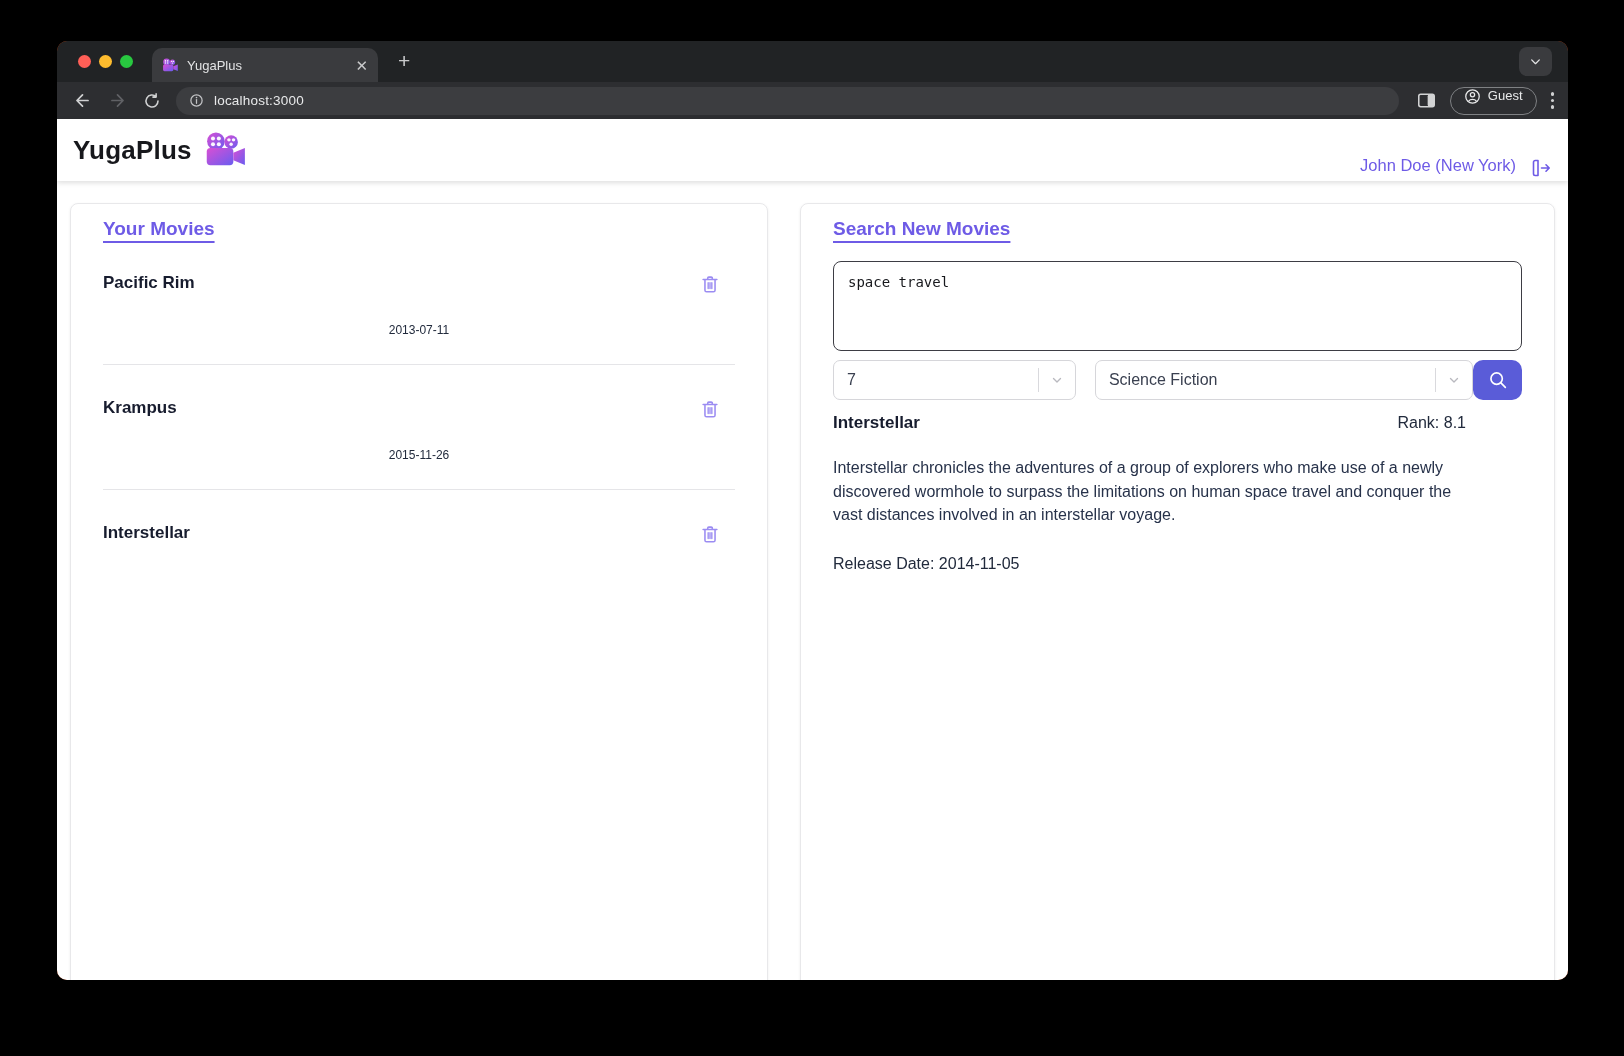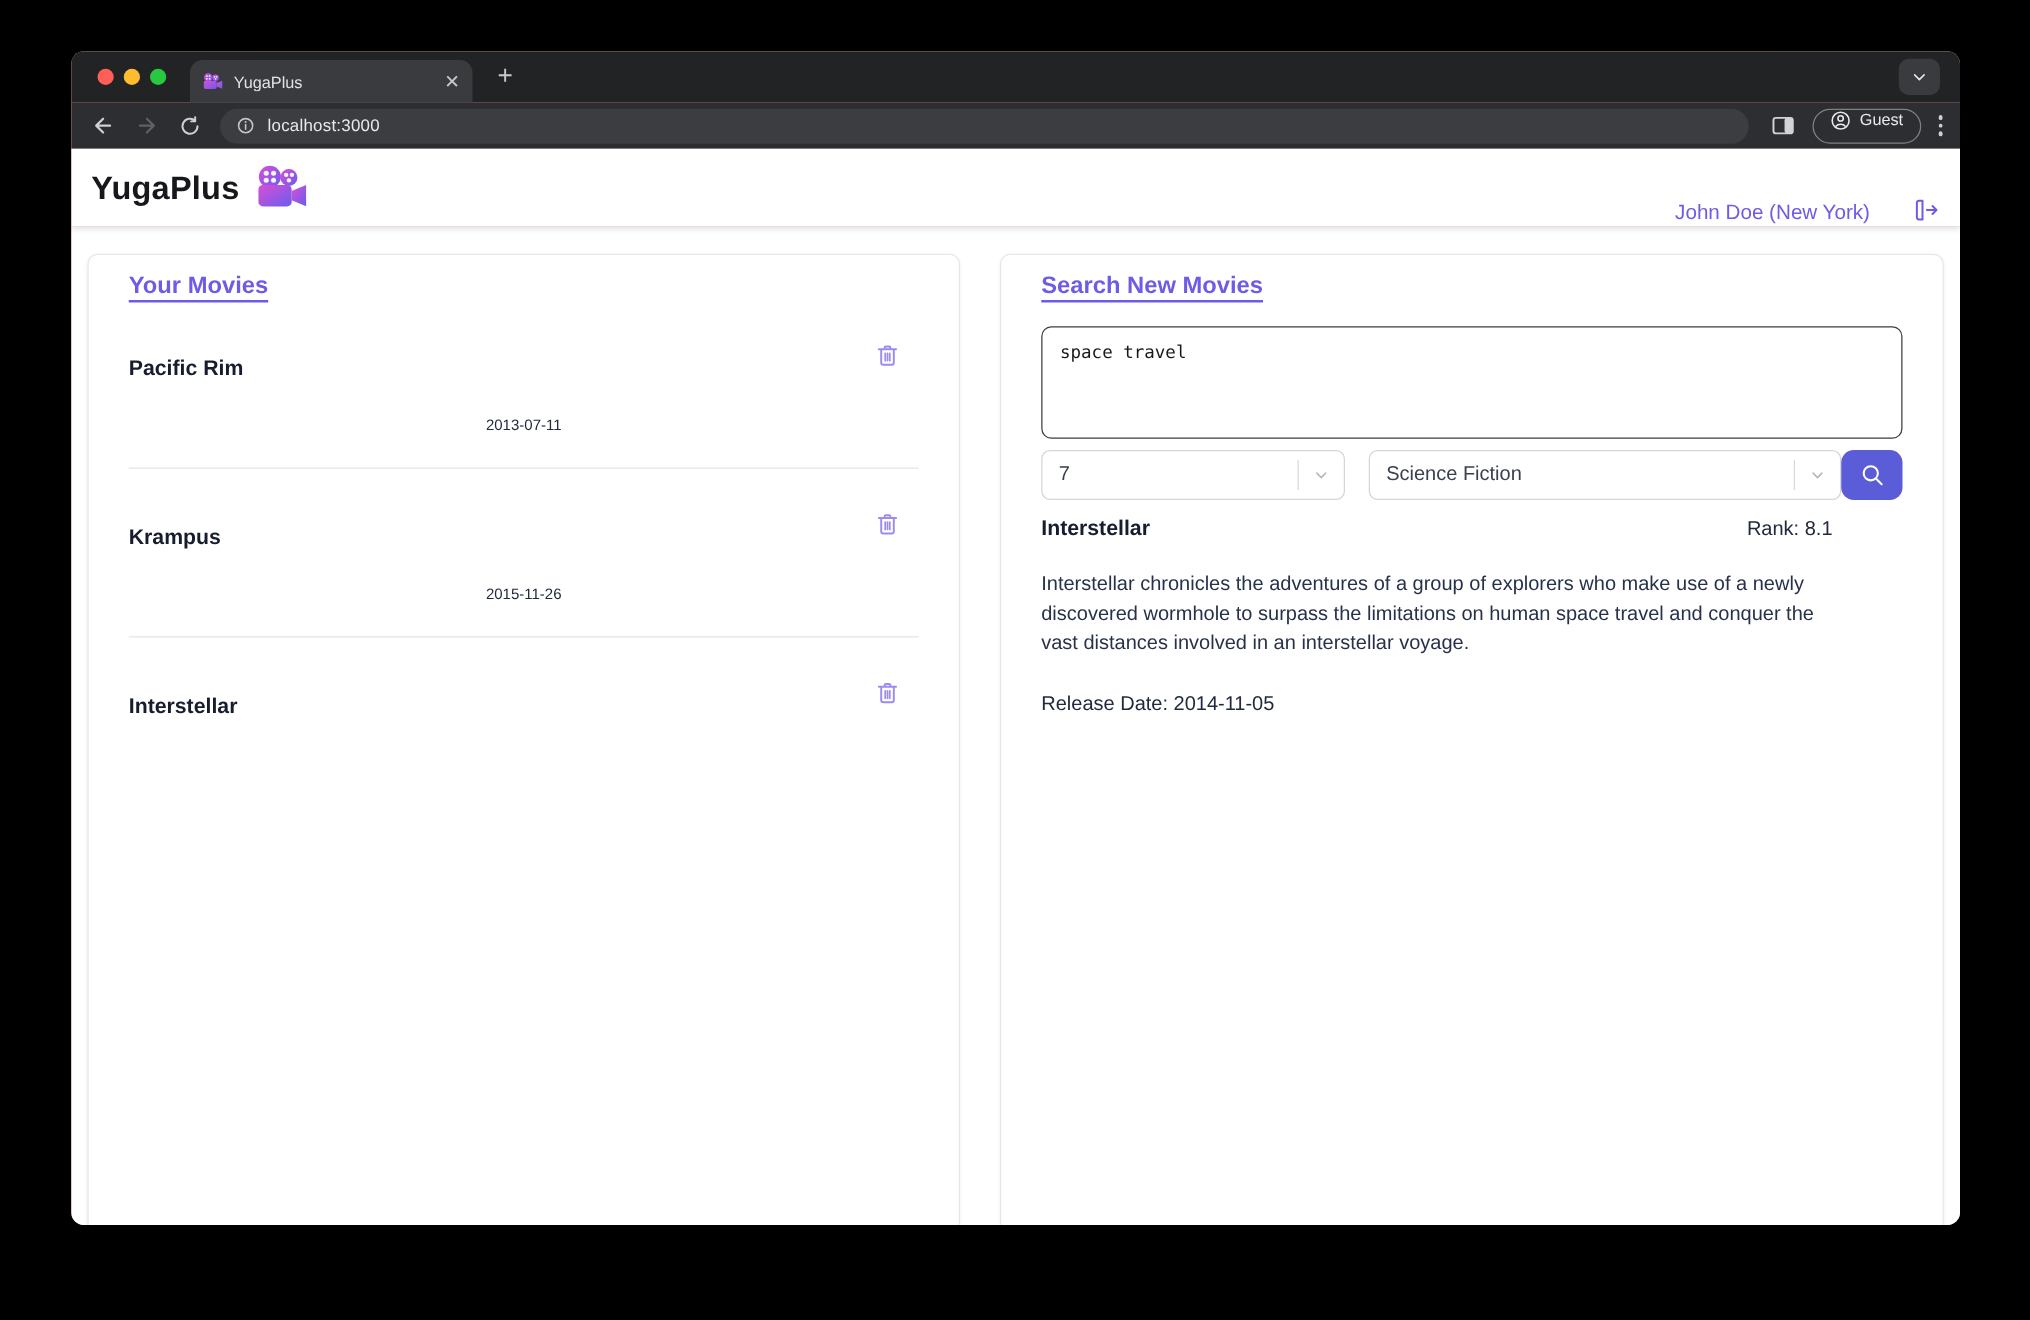--- a/index.html
+++ b/index.html
@@ -1,17 +1,17 @@
 <!DOCTYPE html>
 <html><head>
 <meta charset="utf-8">
 <style>
   * { margin:0; padding:0; box-sizing:border-box; }
   html,body { width:1624px; height:1056px; background:#000; font-family:"Liberation Sans", sans-serif; }
-  .window { position:absolute; left:57px; top:41px; width:1511px; height:939px; border-radius:10px; overflow:hidden; background:#fca5a5; box-shadow:0 20px 60px rgba(0,0,0,.6); }
+  .window { position:absolute; left:57px; top:41px; width:1511px; height:939px; border-radius:10px; overflow:hidden; background:#c2410c; box-shadow:0 20px 60px rgba(0,0,0,.6); }
 
   
   .tabstrip { position:relative; height:41px; background:#212325; }
   .traffic { position:absolute; left:21px; top:14px; display:flex; gap:8px; }
   .traffic span { width:13px; height:13px; border-radius:50%; display:block; }
   .light-red { background:#ff5f57; }
   .light-yellow { background:#febc2e; }
   .light-green { background:#28c840; }
   .tab { position:absolute; left:95px; bottom:0; width:226px; height:34px; background:#3a3b3e; border-radius:10px 10px 0 0; display:flex; align-items:center; padding:0 10px; gap:8px; }
   .tab-label { color:#e2e3e4; font-size:13px; flex:1; white-space:nowrap; overflow:hidden; }
@@ -25,33 +25,33 @@
   .omnibox-url { color:#e8e9ea; font-size:13.5px; letter-spacing:.2px; }
   .tb-right { display:flex; align-items:center; gap:14px; }
   .guest-pill { height:28px; border:1px solid #7f8184; border-radius:14px; display:flex; gap:7px; padding:0 13px; color:#e8e9ea; font-size:13px; }
   .dots { display:flex; flex-direction:column; gap:3px; }
   .dots i { width:3.5px; height:3.5px; border-radius:50%; background:#cfd0d1; display:block; }
 
   
   .appheader { height:62px; background:#fff; display:flex; align-items:center; padding:0 16px; box-shadow:0 2px 5px rgba(0,0,0,.13); position:relative; z-index:2; }
   .logo-text { font-size:26px; font-weight:bold; color:#17181c; letter-spacing:.2px; }
   .logo-cam { margin-left:12px; display:flex; }
-  .hdr-right { margin-left:auto; display:flex; align-items:flex-end; gap:32px;margin-top:36px; }
+  .hdr-right { margin-left:auto; display:flex; align-items:flex-start; gap:12px;margin-top:36px; }
   .user-label { color:#6e5be6; font-size:16.5px; }
 
   .main { display:flex; gap:32px; padding:22px 13px 0 13px; background:#fff; }
   .card { border:1px solid #e8e8ea; border-radius:8px; box-shadow:0 1px 3px rgba(0,0,0,.07); height:818px; padding:14px 32px; background:#fff; overflow:hidden; }
   .card-left { width:698px; }
   .card-right { width:755px; }
   .section-title { display:inline-block; color:#6e5be6; font-size:19px; font-weight:bold; text-decoration:underline; text-decoration-thickness:2px; text-underline-offset:6px; }
 
   .movie { border-bottom:1px solid #e5e5e8; padding-bottom:27px; }
   .movie:last-child { border-bottom:none; }
   .movie-head { display:flex; justify-content:space-between; align-items:flex-start; margin-top:33px; }
-  .movie-title { font-size:17px; font-weight:bold; color:#171c2e;margin-top:12px; }
+  .movie-title { font-size:17px; font-weight:bold; color:#171c2e; }
   .trash-btn { background:none; border:none; cursor:pointer; padding:0; margin-right:14px; display:flex; }
   .movie-date { margin-top:28px; font-size:12px; color:#212a3c;text-align:center; }
 
   .query-box { display:block; width:100%; height:90px; margin-top:21px; border:1px solid #3d3d44; border-radius:8px; padding:12px 14px; font-family:"DejaVu Sans Mono", monospace; font-size:14px; color:#17181c; resize:none; outline:none; background:#fff; }
   .controls { display:flex; align-items:center; margin-top:9px; }
   .sel { height:40px; border:1px solid #d6d6da; border-radius:7px; display:flex; align-items:center; padding-left:13px; cursor:pointer; background:#fff; }
   .sel-rank { width:249px; }
   .sel-genre { width:388px; margin-left:19px; }
   .sel-label { flex:1; font-size:16px; color:#3a4050; }
   .sel-div { width:1px; height:24px; background:#d9d9dd; }

